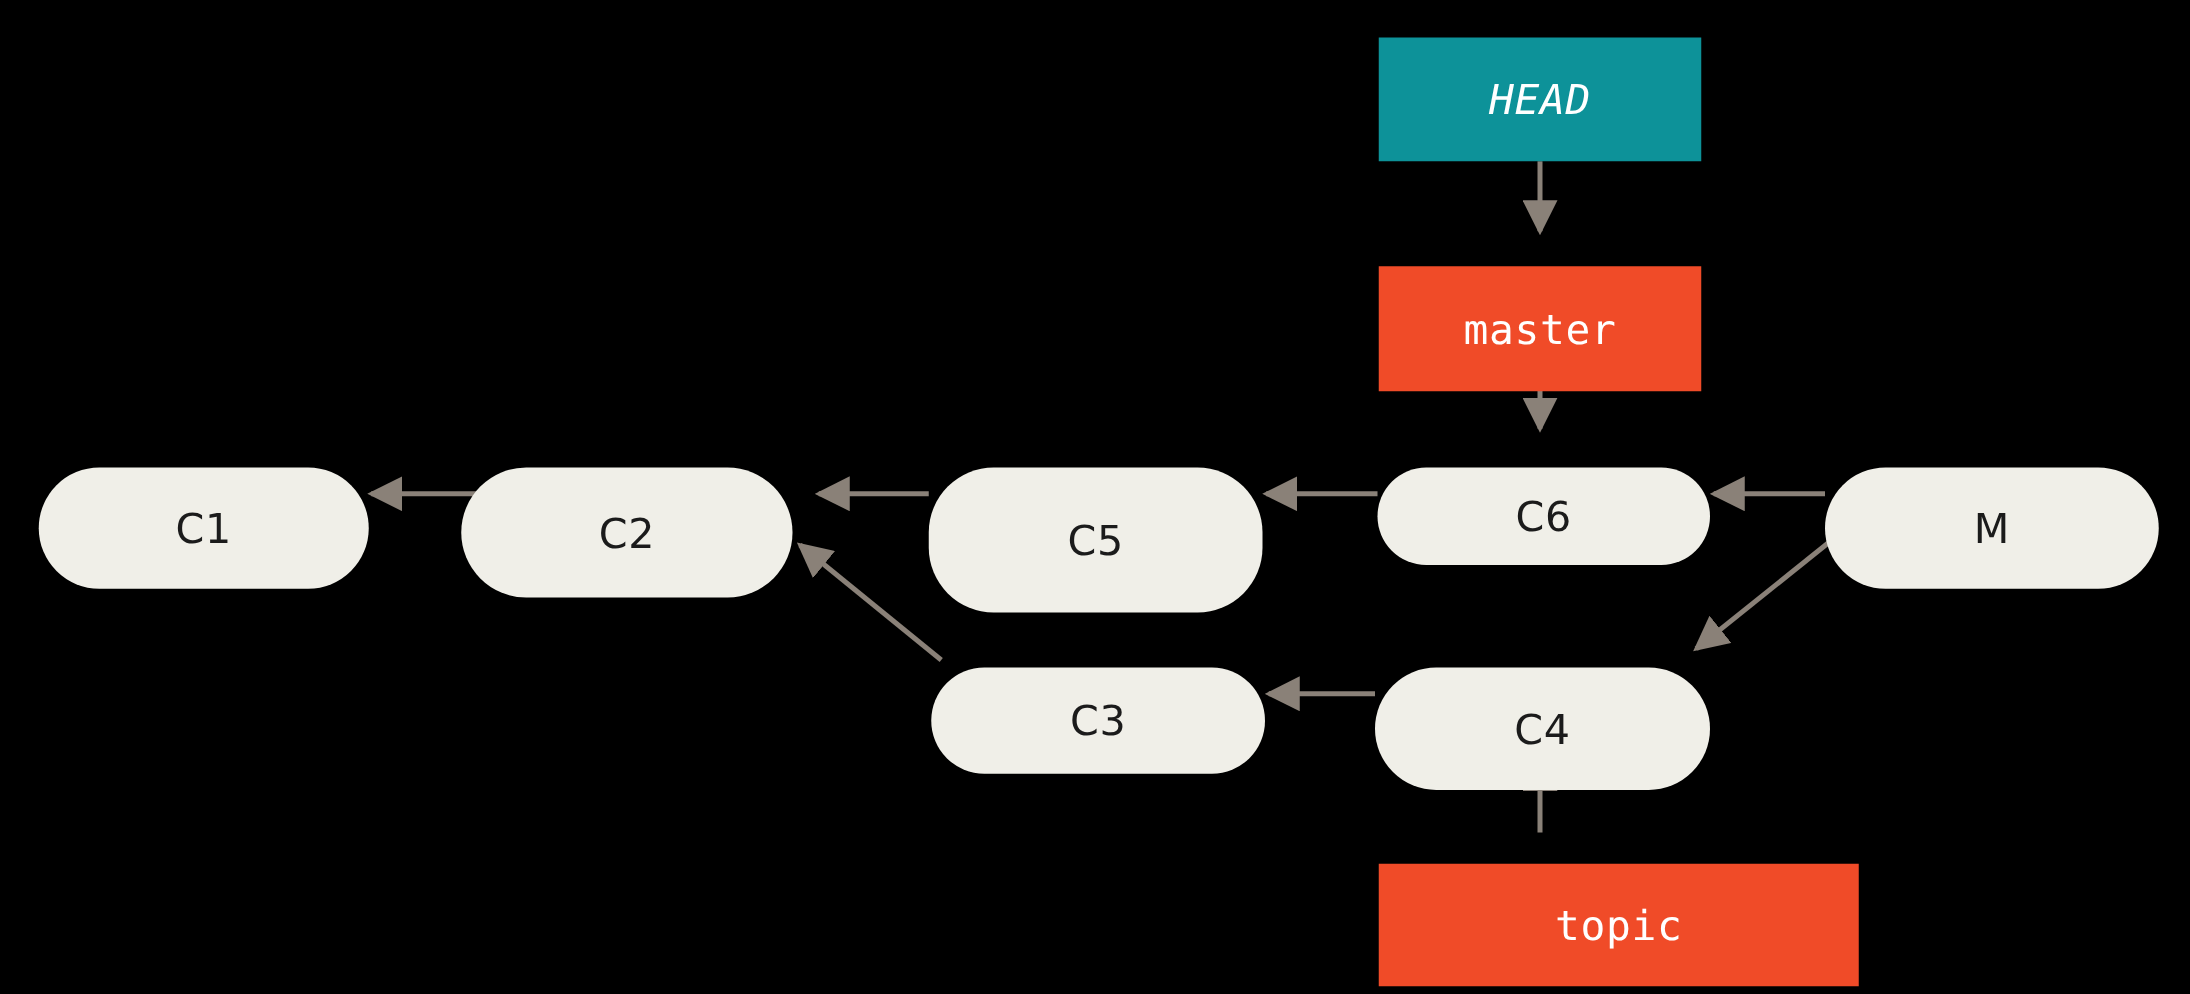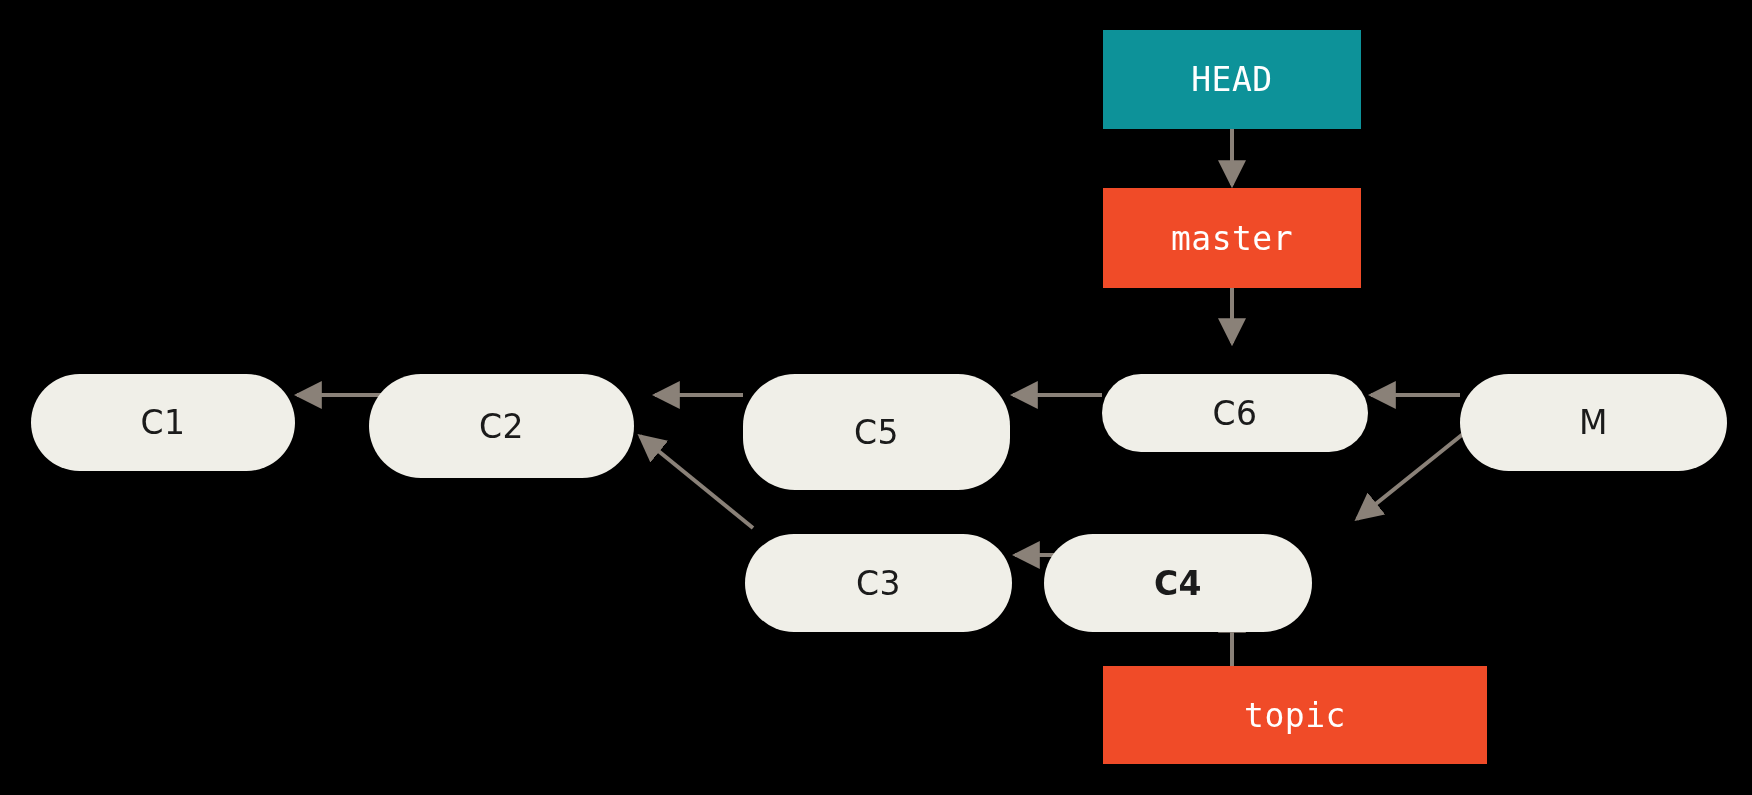--- a/index.html
+++ b/index.html
@@ -41,22 +41,22 @@
     letter-spacing: 0.5px;
     margin-top: 28px;
   }
   .ref {
     color: #ffffff;
     border-radius: 0;
     font-family: "DejaVu Sans Mono", "Liberation Mono", monospace;
     font-size: 33px;
     letter-spacing: 0.5px;
   }
-  .ref-head { background: #0d9299; }
-  .ref-branch { background: #f04b28; }
+  .ref-head { background: #0d9299; font-style: italic; }
+  .ref-branch { background: #f04b28; margin-top: 25px; }
 </style>
 </head>
 <body>
 
 <div id="canvas">
 
   <svg id="edges" viewBox="0 0 1752 795" width="1752" height="795" xmlns="http://www.w3.org/2000/svg">
     <defs>
       <marker id="arrowhead" markerWidth="7" markerHeight="7" refX="6.2" refY="3.5" orient="auto" markerUnits="strokeWidth">
         <path d="M0,0 L7,3.5 L0,7 Z" fill="#8a8178"></path>
@@ -84,24 +84,24 @@
   </div>
   <div class="node commit" style="left: 743px; top: 346px; width: 267px; height: 116px;">
     <span>C5</span>
   </div>
   <div class="node commit" style="left: 1102px; top: 346px; width: 266px; height: 78px;">
     <span>C6</span>
   </div>
   <div class="node commit" style="left: 1460px; top: 346px; width: 267px; height: 97px;">
     <span>M</span>
   </div>
-  <div class="node commit" style="left: 745px; top: 506px; width: 267px; height: 98px;">
+  <div class="node commit" style="left: 745px; top: 506px; width: 267px; height: 85px;">
     <span>C3</span>
   </div>
-  <div class="node commit" style="left: 1044px; top: 506px; width: 268px; height: 98px; font-weight: bold;">
+  <div class="node commit" style="left: 1100px; top: 506px; width: 268px; height: 98px;">
     <span>C4</span>
   </div>
 
   <div class="node ref ref-head" style="left: 1103px; top: 30px; width: 258px; height: 99px;">
     <span>HEAD</span>
   </div>
   <div class="node ref ref-branch" style="left: 1103px; top: 188px; width: 258px; height: 100px;">
     <span>master</span>
   </div>
   <div class="node ref ref-branch" style="left: 1103px; top: 666px; width: 384px; height: 98px;">

